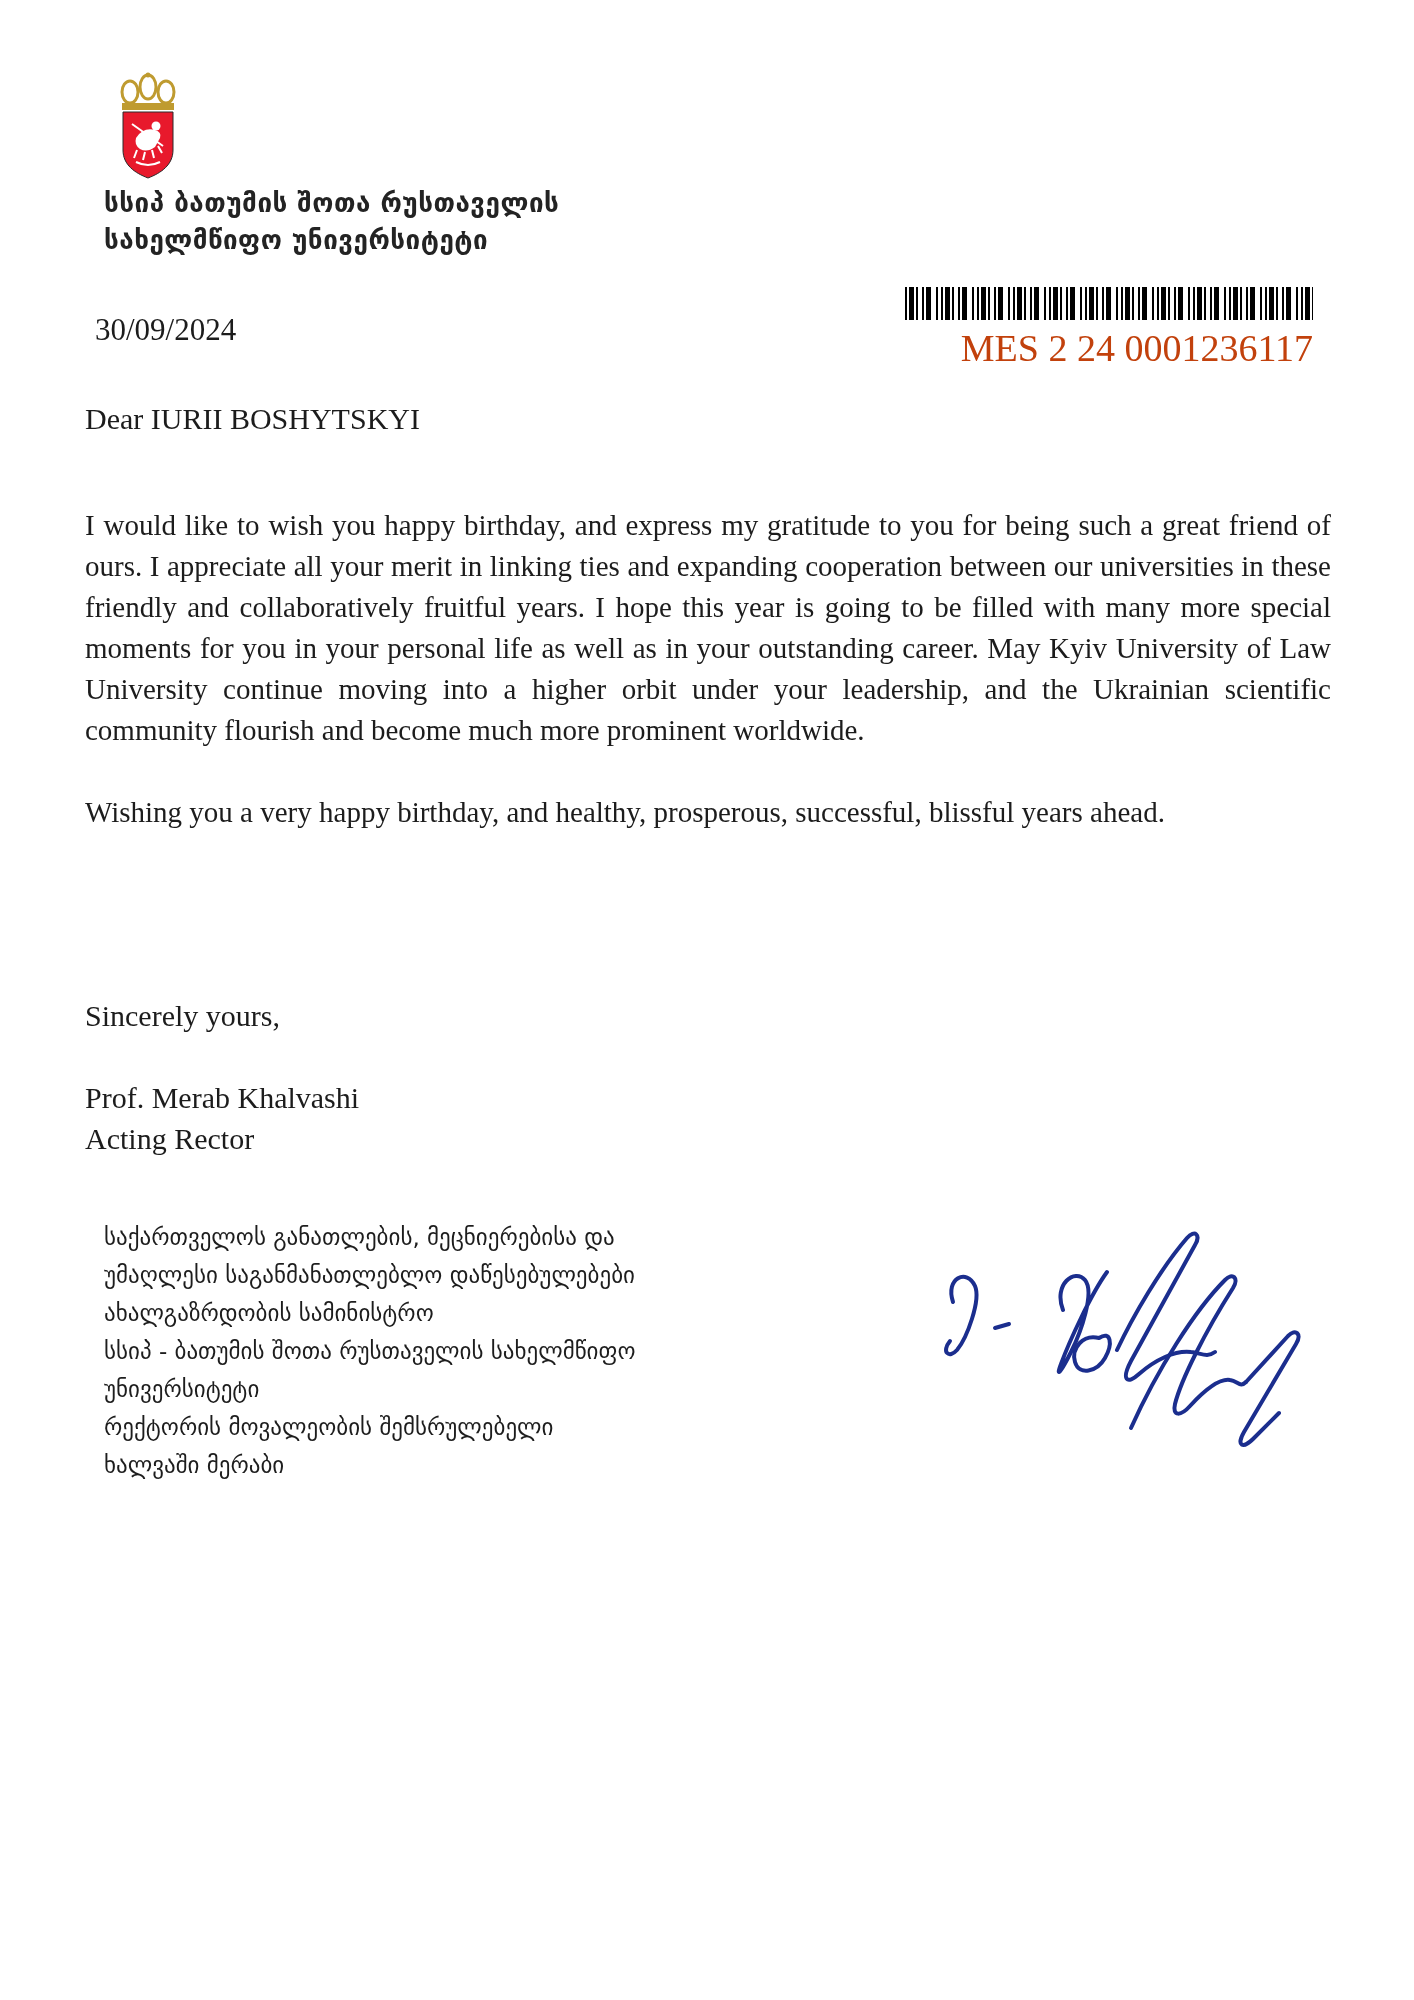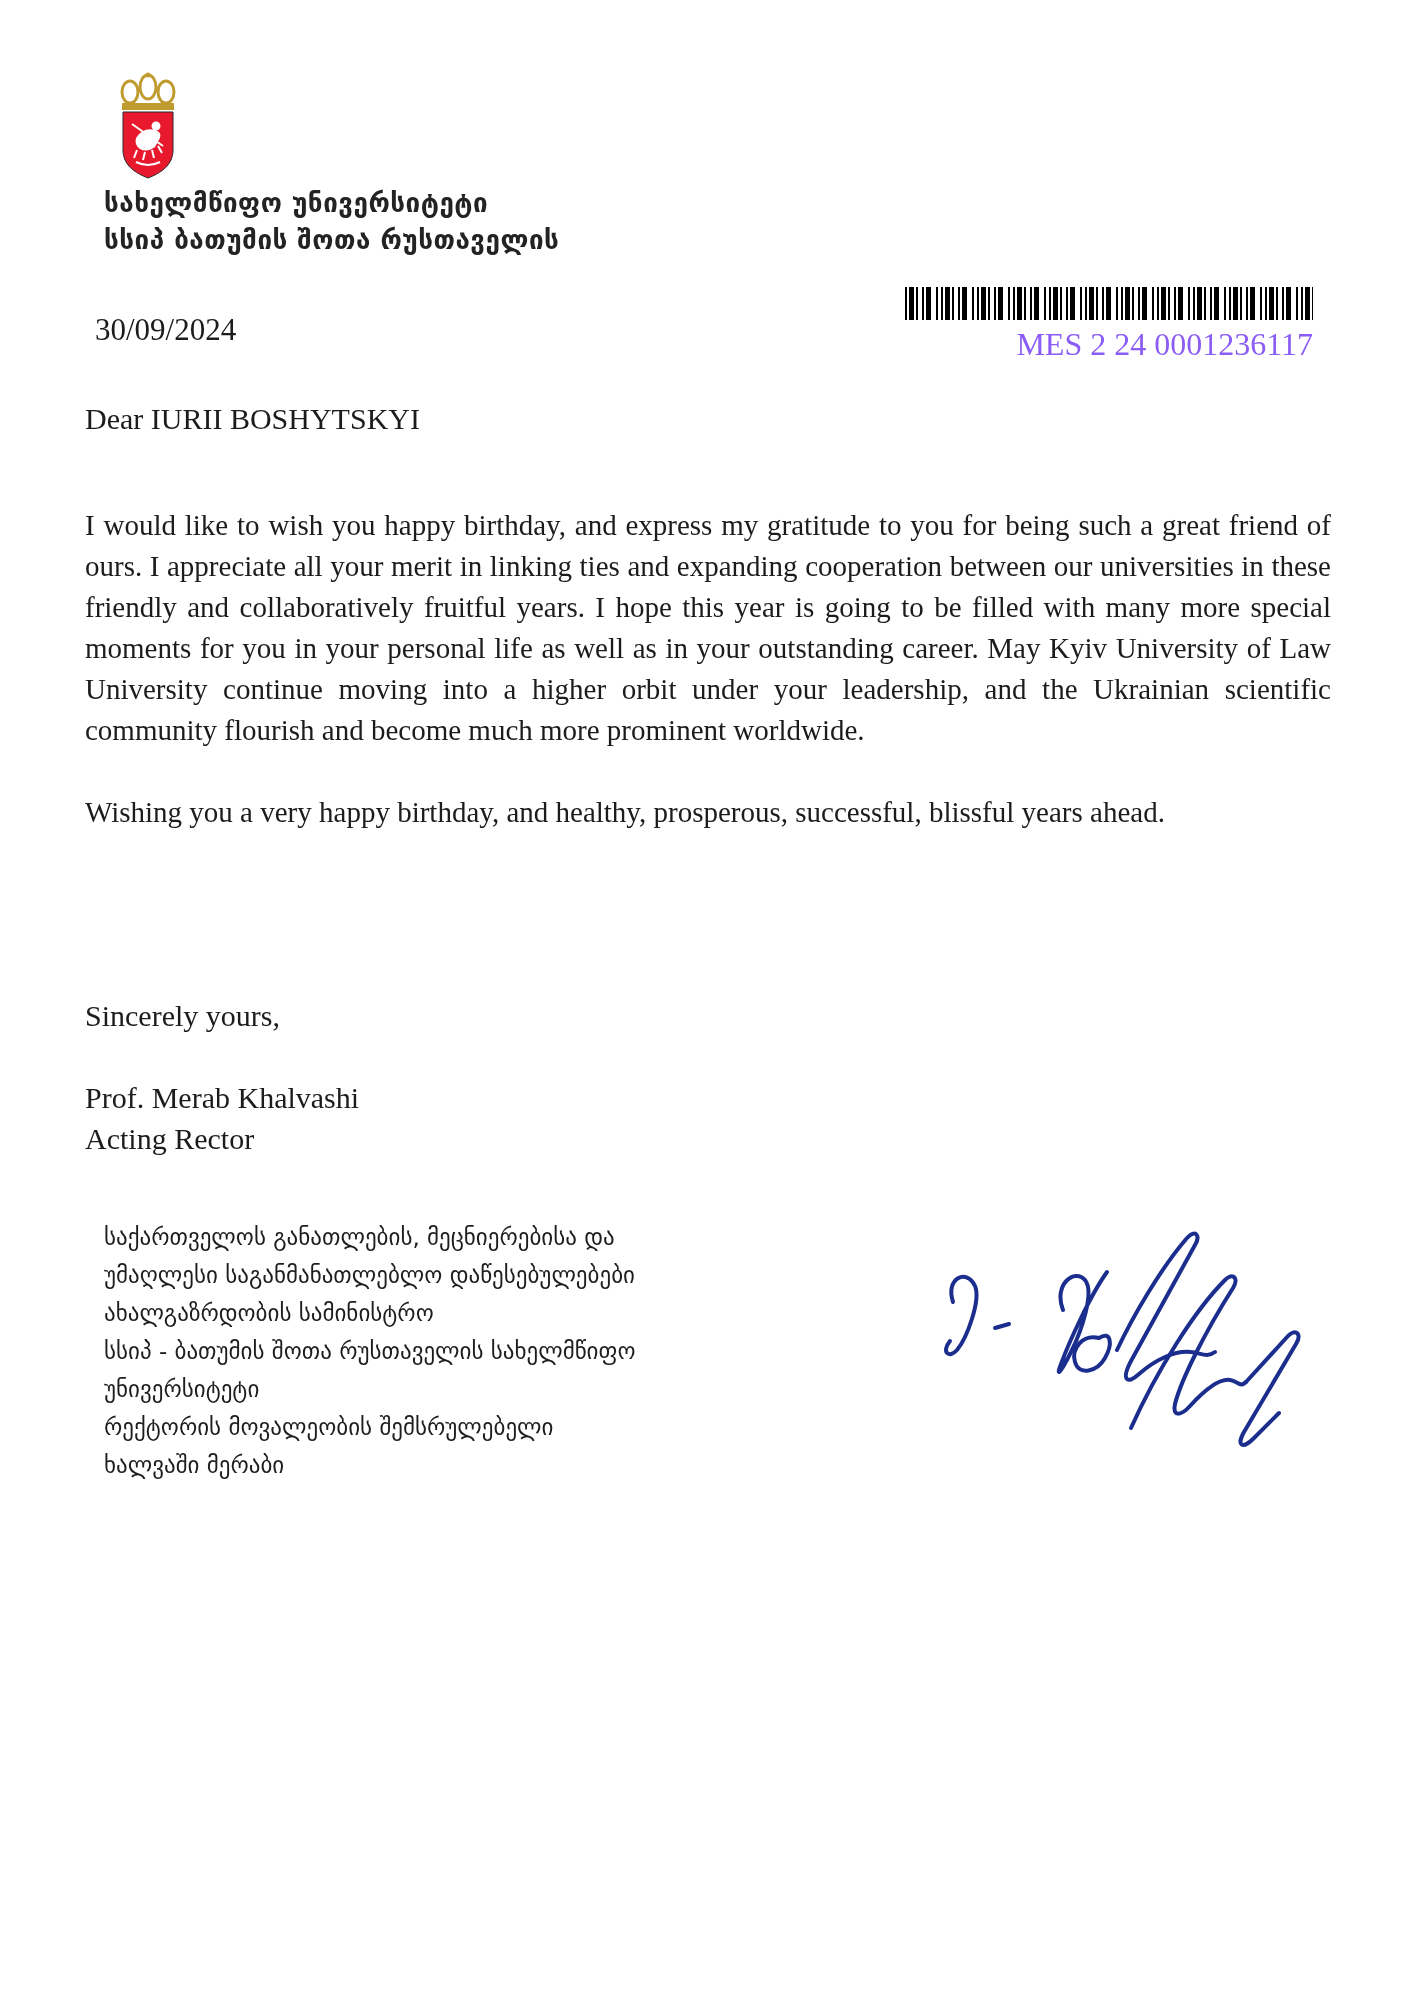--- a/index.html
+++ b/index.html
@@ -30,21 +30,21 @@
     background-image:repeating-linear-gradient(90deg,
       #000 0px,#000 2px,#fff 2px,#fff 4px,
       #000 4px,#000 9px,#fff 9px,#fff 11px,
       #000 11px,#000 13px,#fff 13px,#fff 17px,
       #000 17px,#000 19px,#fff 19px,#fff 21px,
       #000 21px,#000 26px,#fff 26px,#fff 31px,
       #000 31px,#000 33px,#fff 33px,#fff 36px);
   }
   .mes{
     position:absolute;right:101px;top:326px;
-    font-size:32px;color:#8b5cf6;white-space:nowrap;
+    font-size:38px;color:#c2410c;white-space:nowrap;
   }
   
   .date{position:absolute;left:95px;top:312px;font-size:31px;}
   .salutation{position:absolute;left:85px;top:402px;font-size:30px;}
   .body-text{
     position:absolute;left:85px;top:505px;width:1246px;
     font-size:29px;line-height:41px;text-align:justify;
   }
   .body-text p{margin:0 0 41px 0;}
   .closing{position:absolute;left:85px;top:995px;font-size:30px;line-height:41px;}
@@ -74,22 +74,22 @@
     <g>
       <path d="M33,66 q7,-11 19,-8 q7,2 5,8 l-5,9 q-8,6 -15,2 q-6,-4 -4,-11 z" fill="#ffffff"></path>
       <circle cx="53" cy="54" r="4.5" fill="#ffffff"></circle>
       <line x1="29" y1="52" x2="60" y2="74" stroke="#ffffff" stroke-width="2"></line>
       <path d="M34,78 l-3,8 M42,80 l-2,8 M49,78 l2,8 M55,74 l4,7" stroke="#ffffff" stroke-width="2"></path>
       <path d="M33,90 q12,6 24,0" stroke="#ffffff" stroke-width="2" fill="none"></path>
     </g>
   </svg>
 
   <div class="uni-name">
+    <div>სსიპ ბათუმის შოთა რუსთაველის</div>
     <div>სახელმწიფო უნივერსიტეტი</div>
-    <div>სსიპ ბათუმის შოთა რუსთაველის</div>
   </div>
 
 
   <div class="barcode"></div>
   <div class="mes">MES 2 24 0001236117</div>
 
   <div class="date">30/09/2024</div>
   <div class="salutation">Dear IURII BOSHYTSKYI</div>
 
   <div class="body-text">

